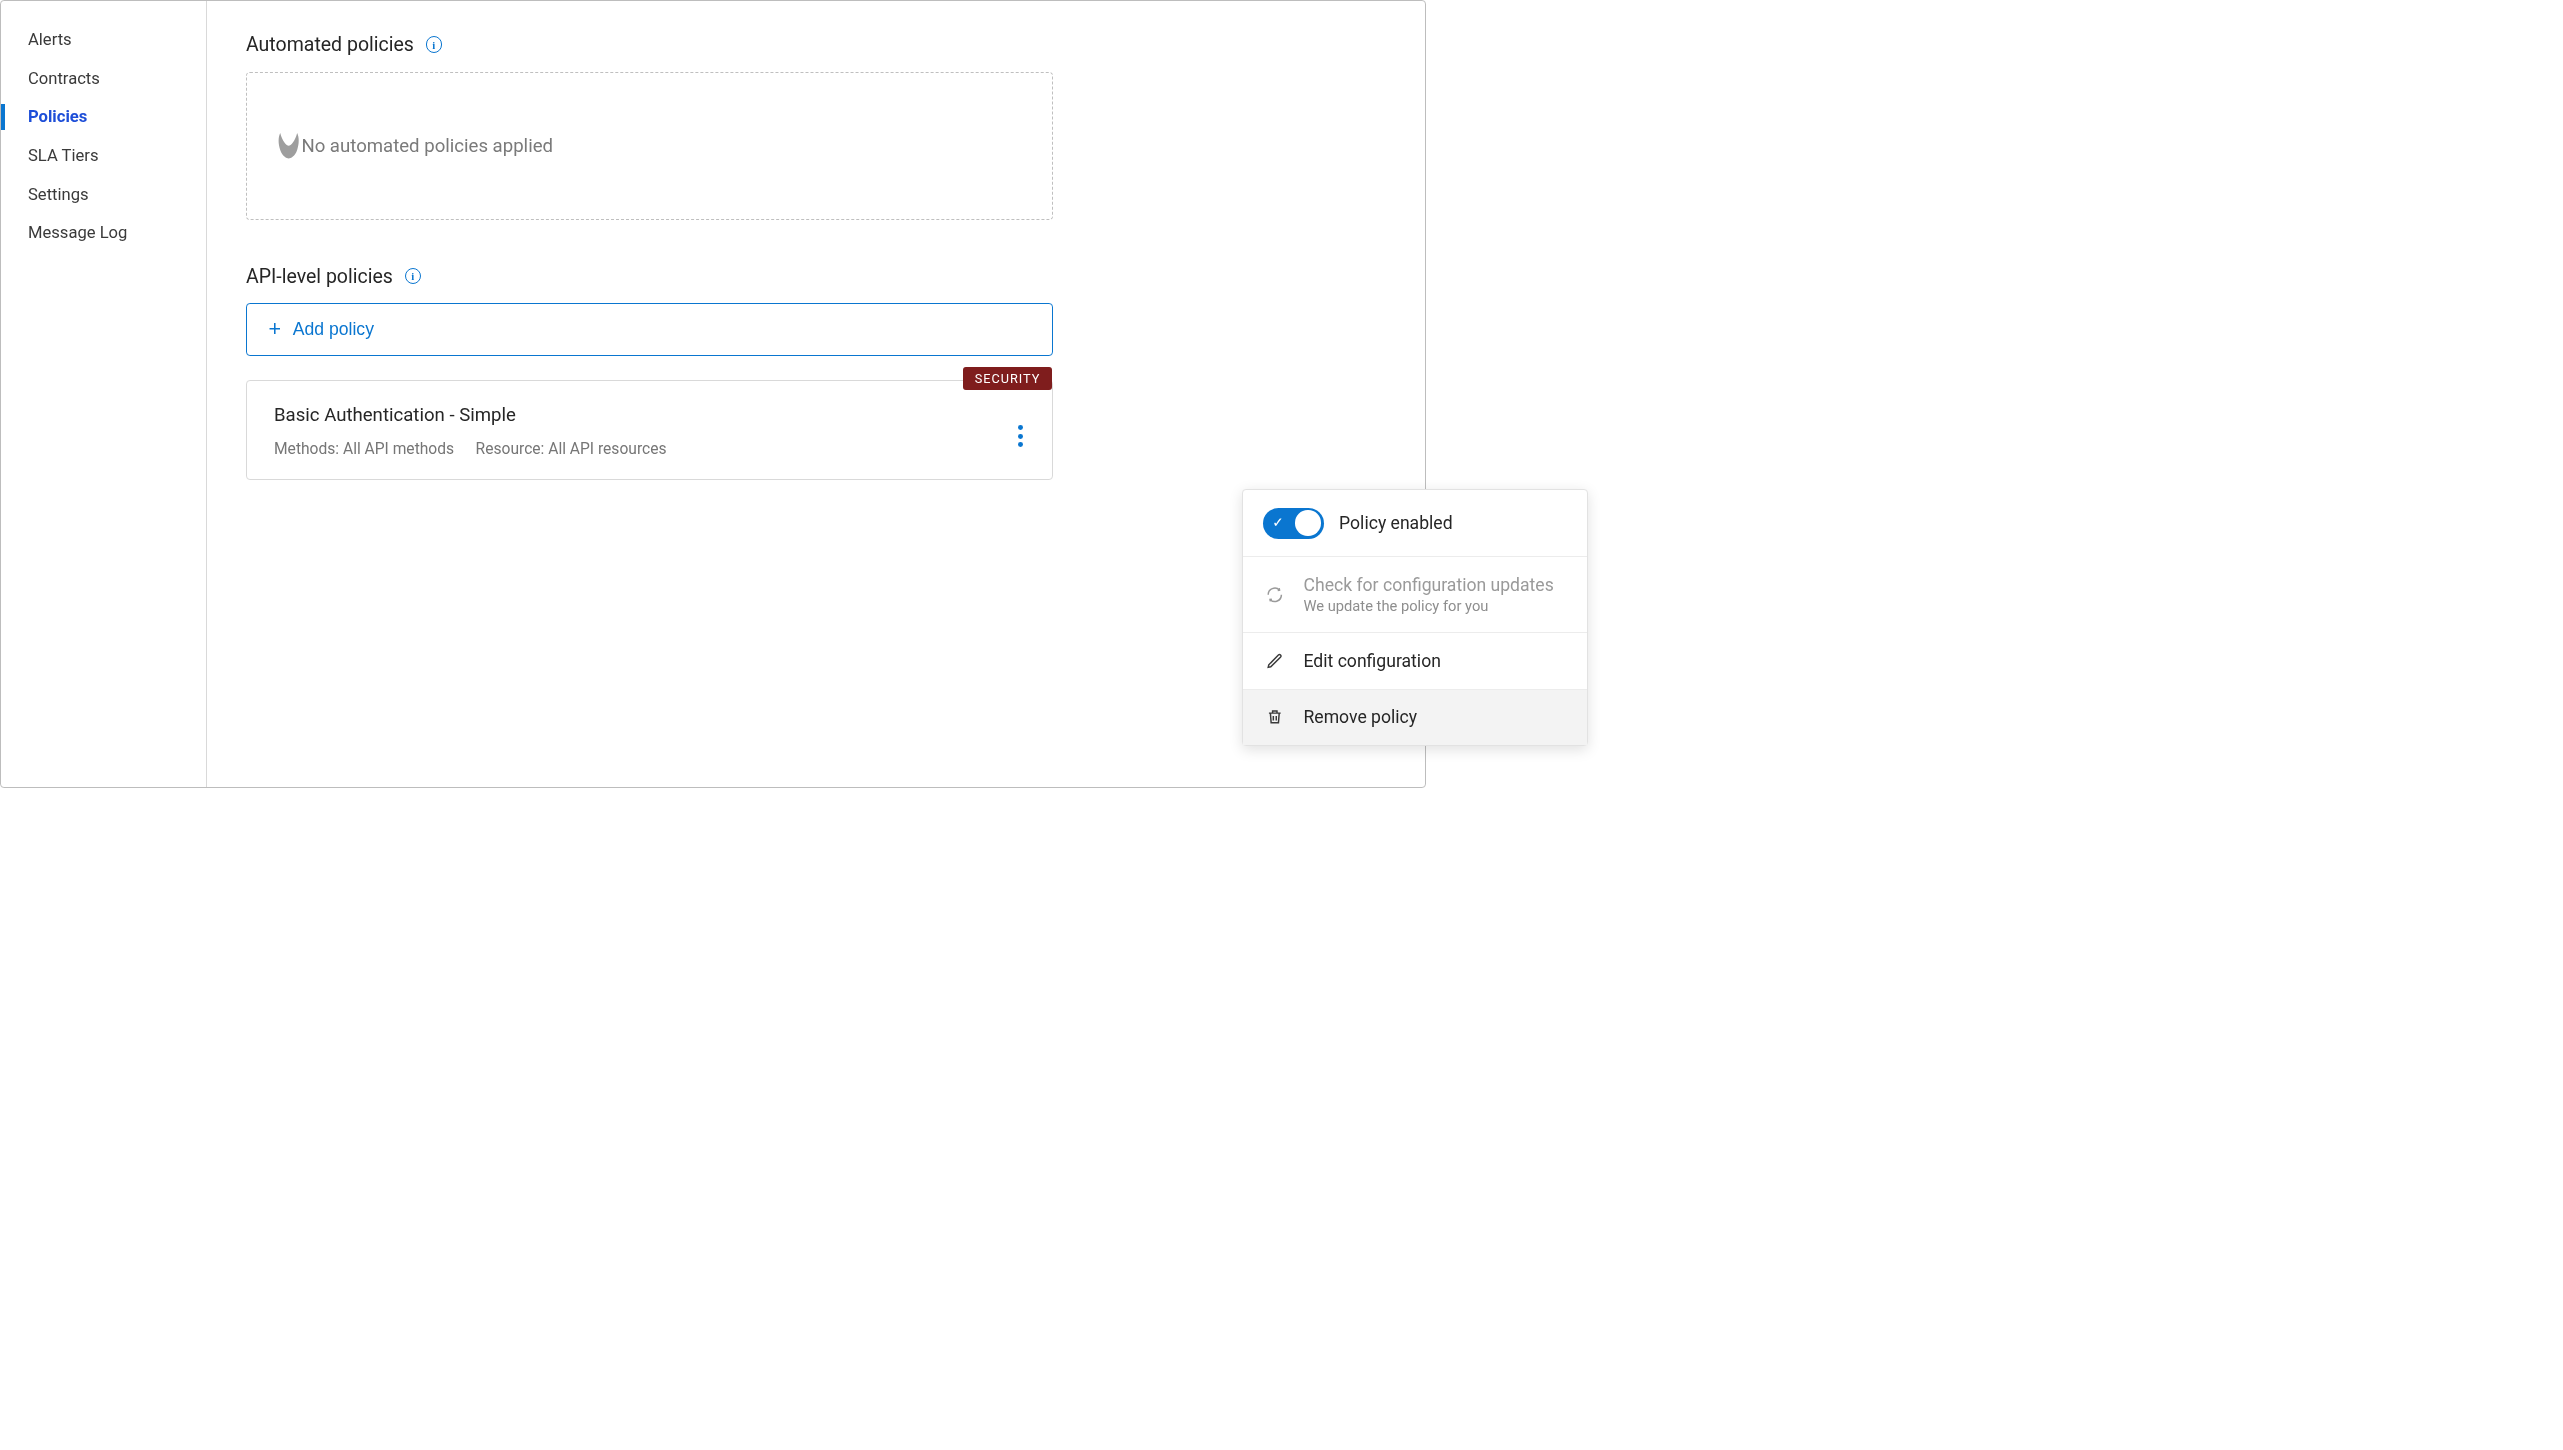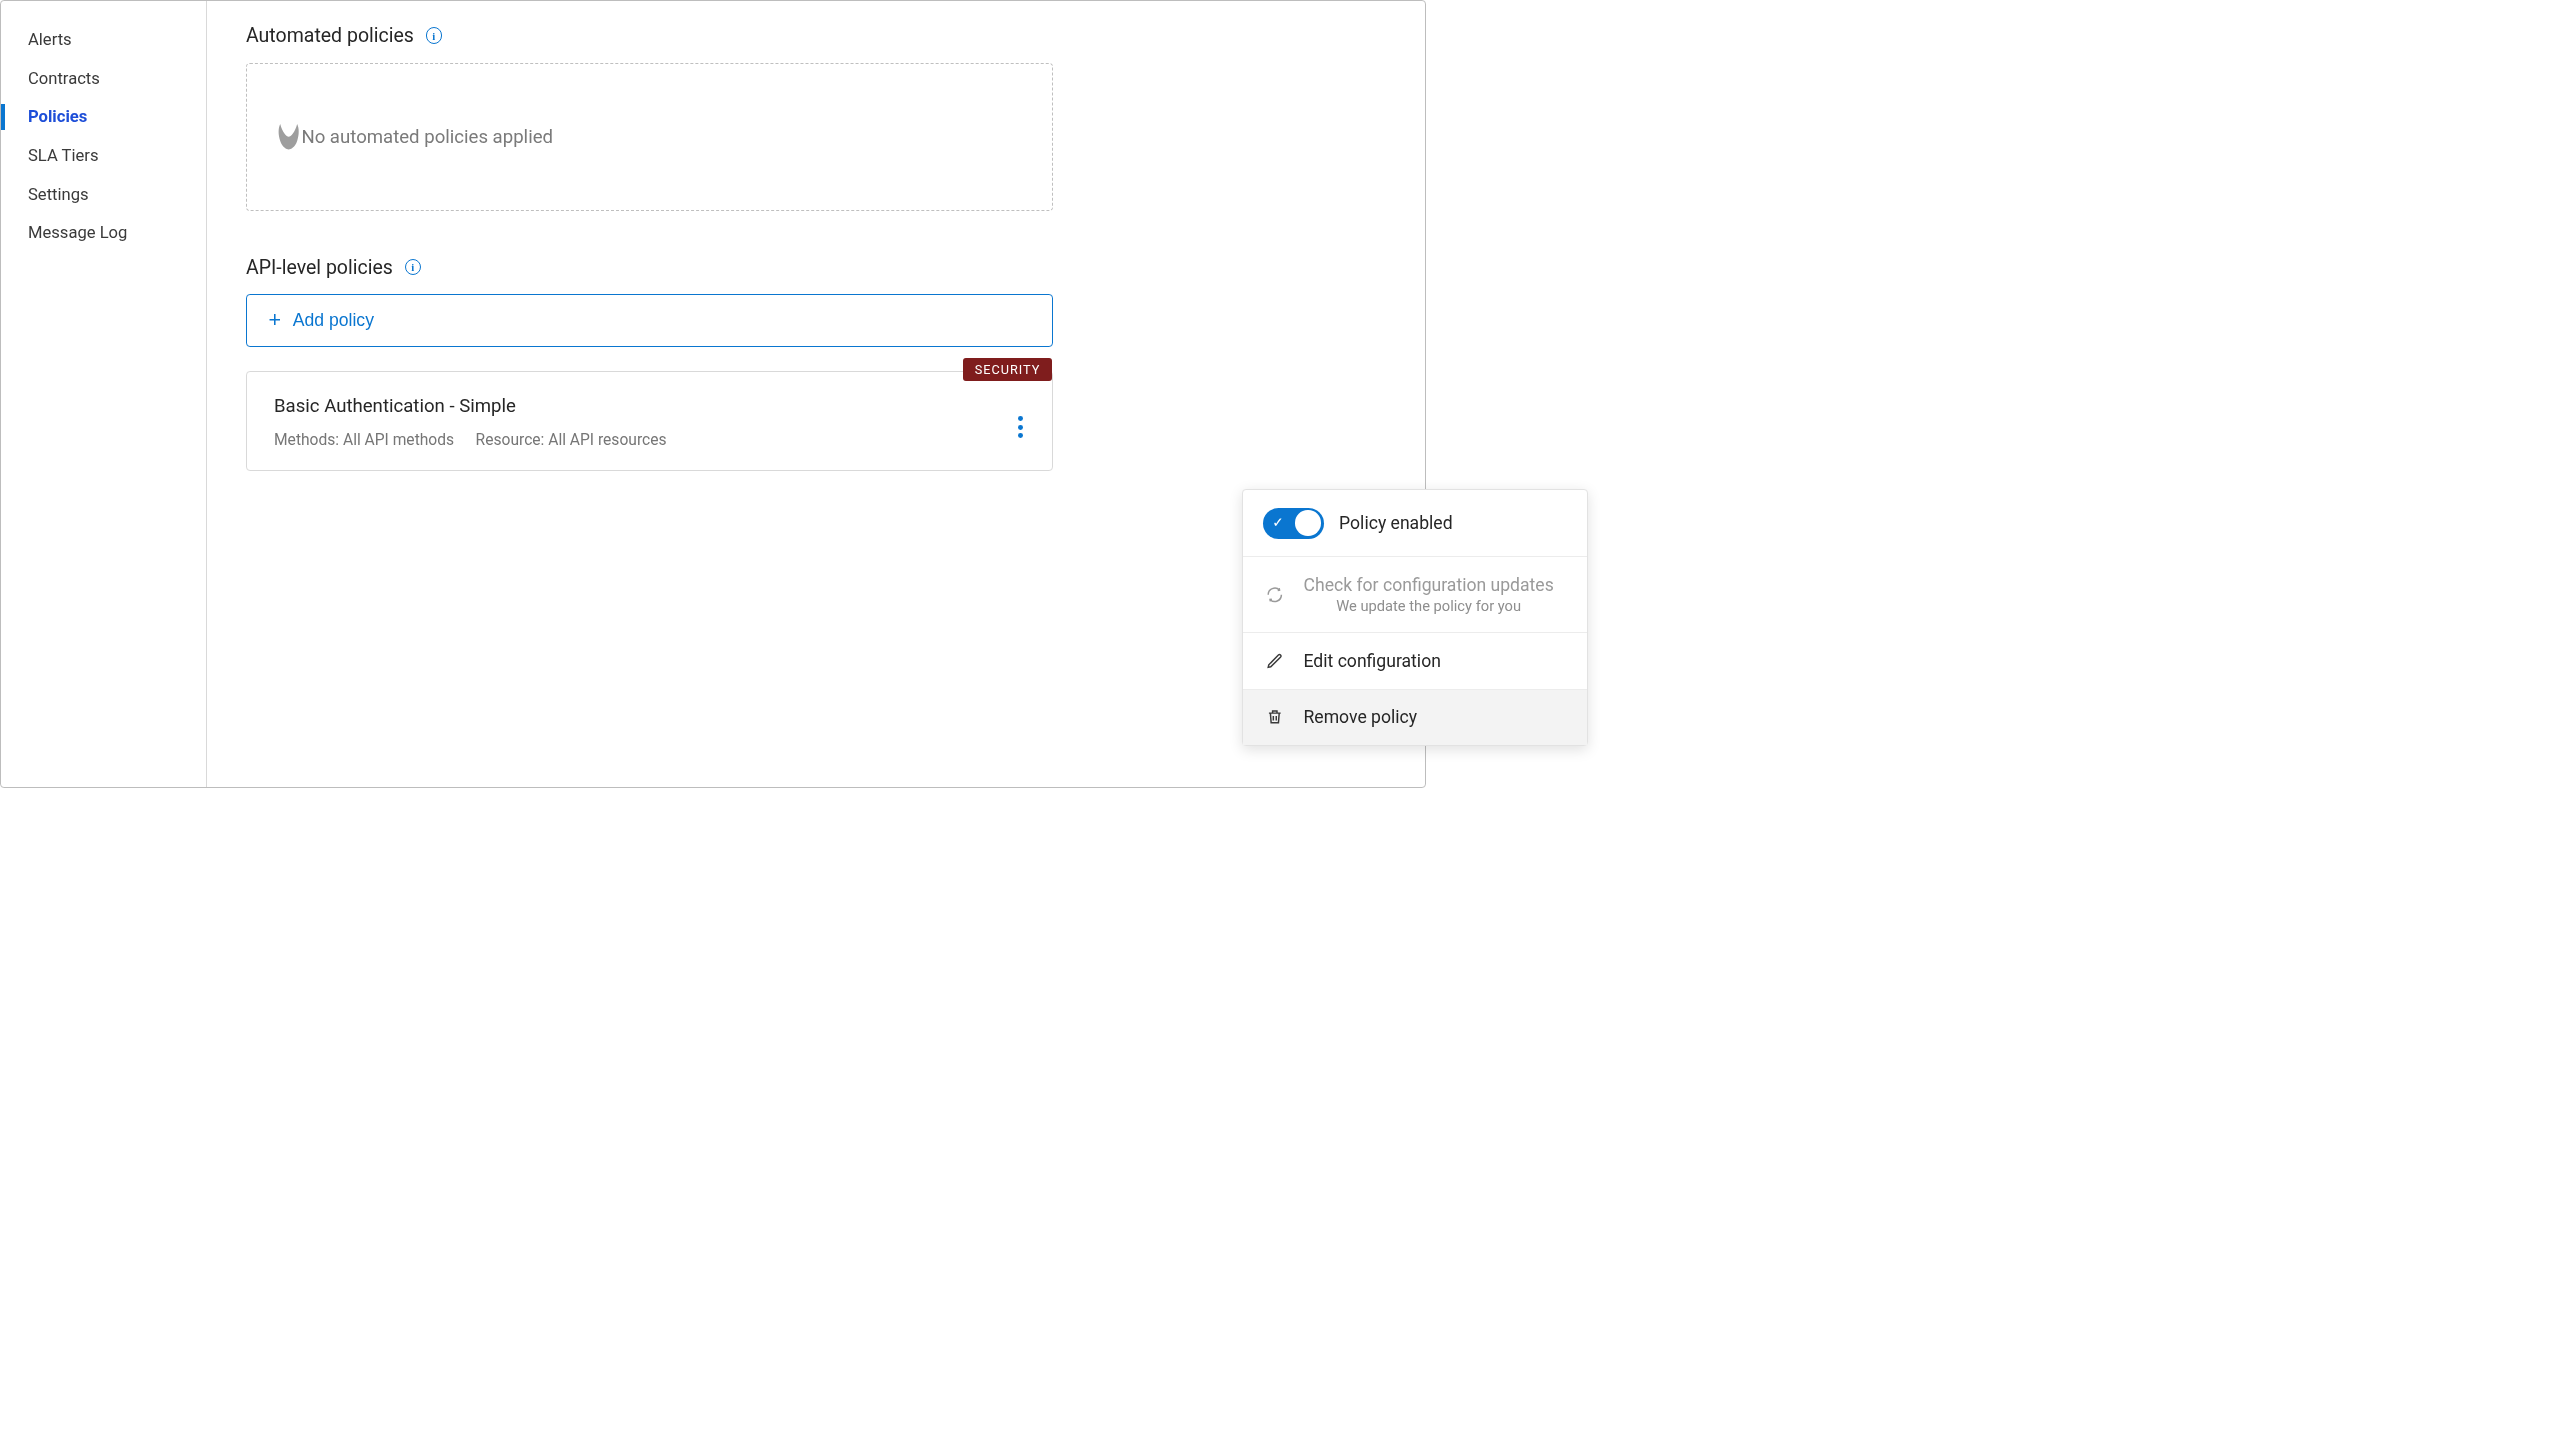--- a/index.html
+++ b/index.html
@@ -38,21 +38,21 @@
     content: "";
     position: absolute;
     left: 0;
     top: 5.9px;
     bottom: 5.9px;
     width: 3.9px;
     background: #0a76d0;
   }
   .main {
     flex: 1;
-    padding: 23px 39px 39px 39px;
+    padding: 32px 39px 39px 39px;
     position: relative;
   }
   .section-header {
     display: flex;
     align-items: center;
     gap: 11.7px;
     margin-bottom: 15.6px;
   }
   .section-title {
     font-size: 19.5px;
@@ -164,21 +164,21 @@
     align-items: center;
     gap: 15.6px;
     padding: 17.6px 19.5px;
     border-bottom: 1px solid #ececec;
     cursor: pointer;
   }
   .menu-row:last-child { border-bottom: none; }
   .menu-row.hover { background: #f3f3f3; }
   .menu-row .icon-slot { width: 25.4px; display: flex; justify-content: center; color: #5a5a5a; }
   .menu-label { font-size: 17.6px; color: #262626; }
-  .menu-sub { font-size: 14.7px; color: #8e8e8e; margin-top: 2px; text-align: center; }
+  .menu-sub { font-size: 14.7px; color: #8e8e8e; margin-top: 2px; }
   .menu-row.disabled .menu-label { color: #9a9a9a; }
   .toggle {
     width: 61px; height: 31px;
     background: #0a76d0;
     border-radius: 15.6px;
     position: relative;
     flex-shrink: 0;
   }
   .toggle::after {
     content: "";

